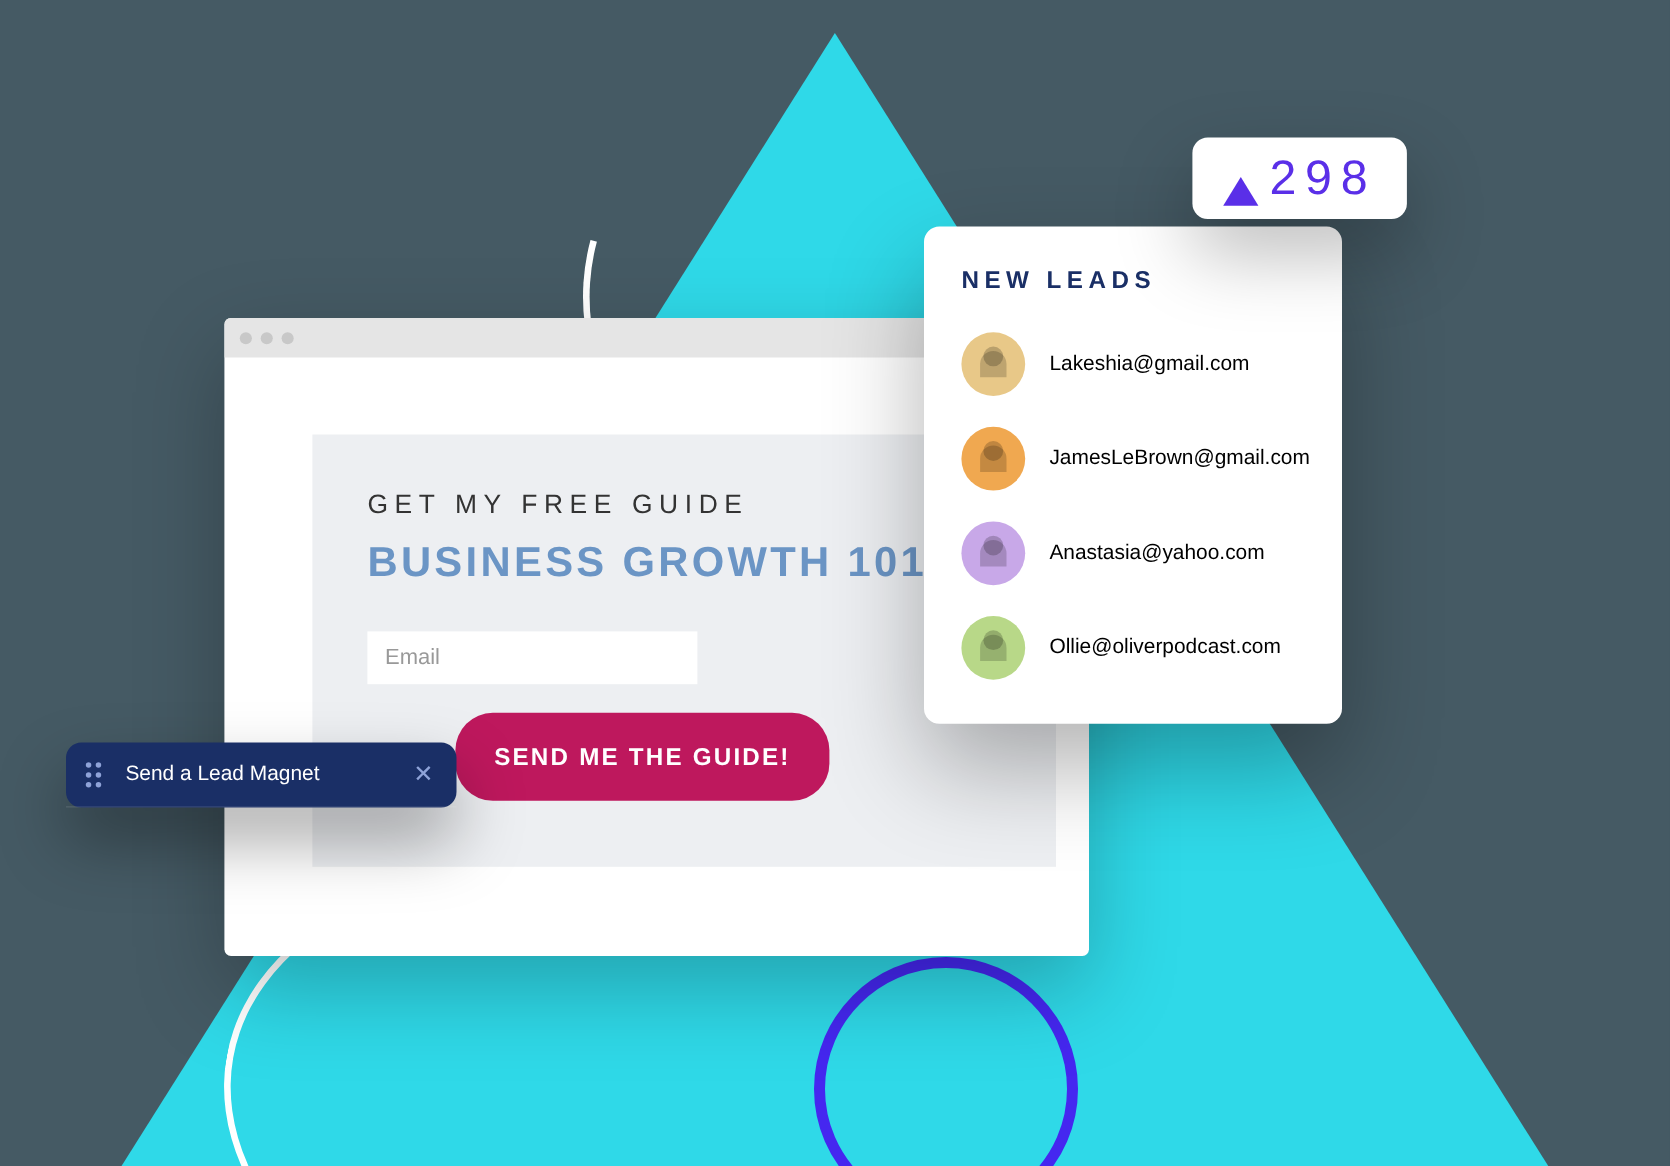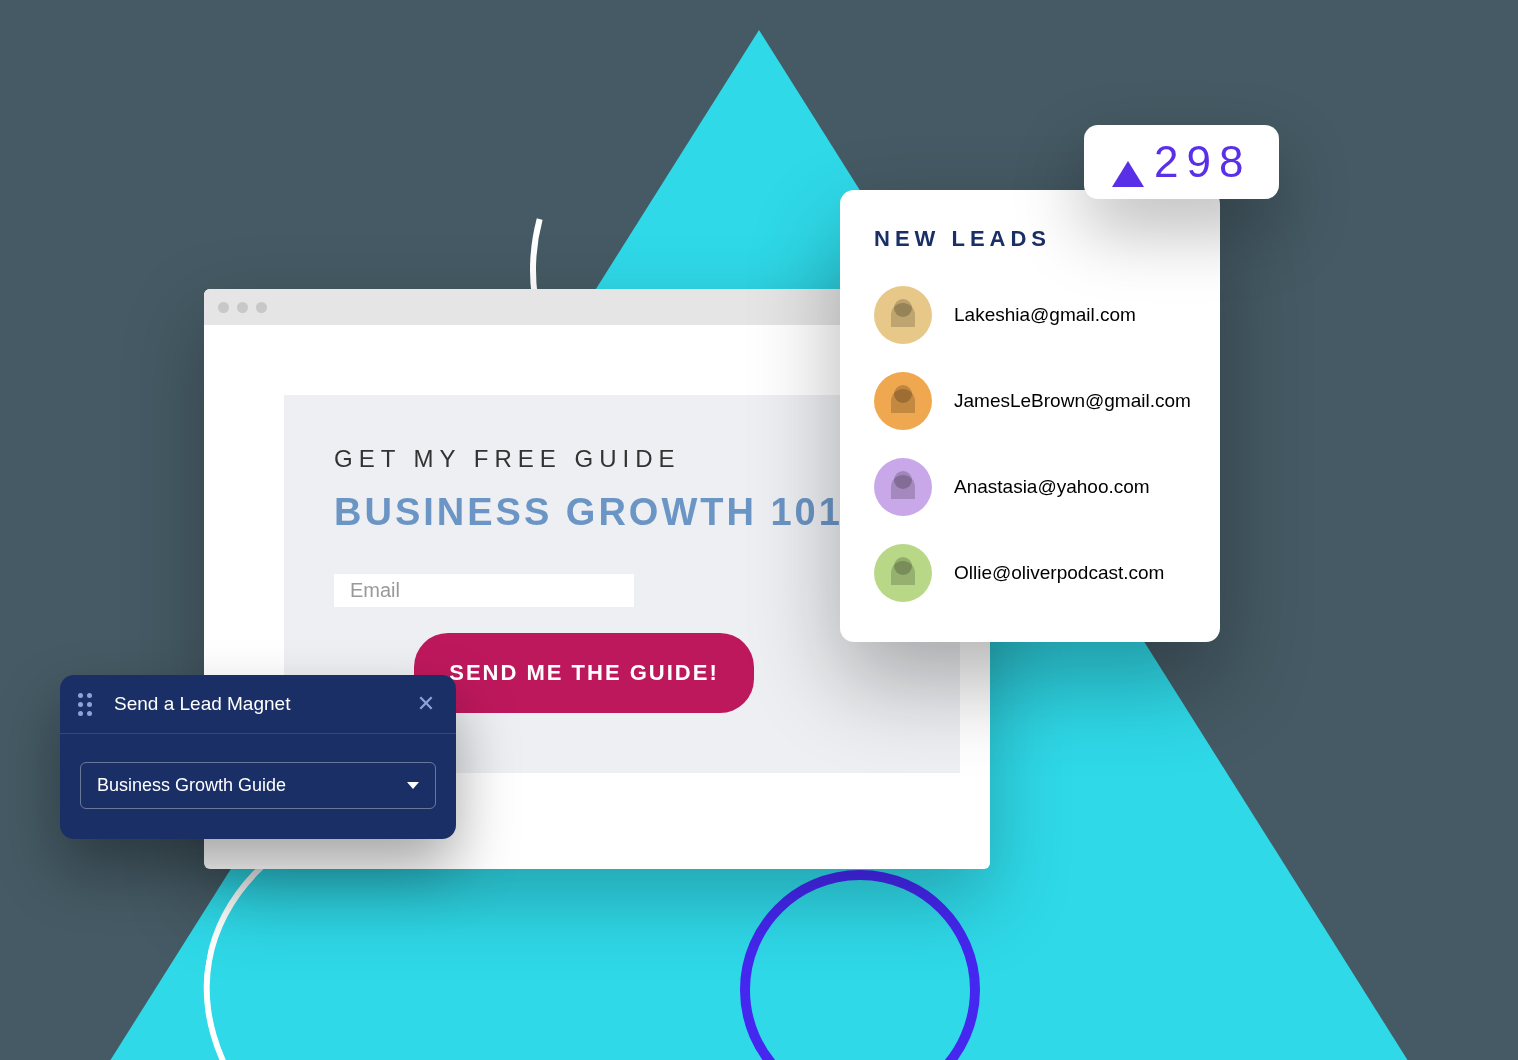--- a/index.html
+++ b/index.html
@@ -109,21 +109,21 @@
     }
     .landing-title {
       font-size: 38px;
       font-weight: 800;
       letter-spacing: 3px;
       color: #6B95C5;
       margin-bottom: 40px;
     }
     .email-input {
       width: 300px;
-      height: 33px;
+      height: 48px;
       background: white;
       border: none;
       padding: 0 16px;
       font-size: 20px;
       color: #999;
       margin-bottom: 26px;
       display: flex;
       align-items: center;
     }
     .cta-button {
@@ -141,21 +141,21 @@
       align-items: center;
       justify-content: center;
       margin-left: 80px;
     }
     
     
     .lead-magnet {
       position: absolute;
       left: 60px;
       top: 675px;
-      width: 396px;
+      width: 355px;
       background: #1A2F66;
       border-radius: 14px;
       z-index: 10;
       box-shadow: 0 30px 60px rgba(0,0,0,0.35);
     }
     .lm-header {
       display: flex;
       align-items: center;
       padding: 16px 18px;
       border-bottom: 1px solid rgba(255,255,255,0.12);
@@ -204,21 +204,21 @@
       height: 0;
       border-left: 6px solid transparent;
       border-right: 6px solid transparent;
       border-top: 7px solid white;
     }
     
     
     .leads-card {
       position: absolute;
       left: 840px;
-      top: 190px;
+      top: 206px;
       width: 380px;
       background: white;
       border-radius: 14px;
       box-shadow: 0 40px 90px rgba(0,0,0,0.3);
       z-index: 8;
       padding: 36px 34px 40px;
     }
     .leads-title {
       font-size: 22px;
       font-weight: 700;
@@ -332,26 +332,20 @@
       <span></span>
         <span></span>
         <span></span>
         <span></span>
         <span></span>
         <span></span>
     </div>
     <div class="lm-title">Send a Lead Magnet</div>
     <div class="lm-close">✕</div>
   </div>
-  <div class="lm-body">
-    <div class="lm-select">
-      <span>Business Growth Guide</span>
-      <span class="lm-chevron"></span>
-    </div>
-  </div>
 </div>
 
 <div class="leads-card">
   <div class="leads-title">NEW LEADS</div>
   <div class="lead-item">
     <div class="avatar av1"></div>
     <div class="lead-email">Lakeshia@gmail.com</div>
   </div>
   <div class="lead-item">
     <div class="avatar av2"></div>

